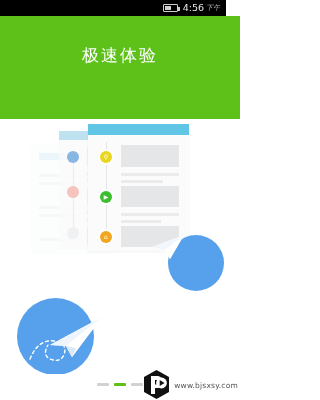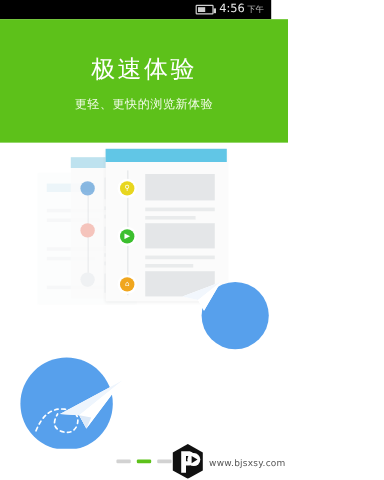--- a/index.html
+++ b/index.html
@@ -54,39 +54,40 @@
     color: #e8e8e8;
     font-size: 9.5px;
     line-height: 16px;
     letter-spacing: 0px;
   }
   #status-meridiem {
     color: #bdbdbd;
     font-size: 7px;
     line-height: 16px;
     margin-left: 2px;
+    font-style: italic;
   }
 
   
   #header {
     position: absolute;
     top: 16px; left: 0;
     width: 240px;
     height: 103px;
     background: #5dc11a;
     overflow: hidden;
   }
   #header-title {
     position: absolute;
     top: 28px;
     left: 0;
     width: 240px;
     text-align: center;
     color: #ffffff;
-    font-size: 20px;
+    font-size: 17px;
     letter-spacing: 2px;
     font-weight: normal;
   }
   #header-subtitle {
     position: absolute;
     top: 64px;
     left: 0;
     width: 240px;
     text-align: center;
     color: #f2fbe8;
@@ -277,21 +278,20 @@
 <div id="status-bar">
   <div class="battery">
     <div class="battery-fill"></div>
   </div>
   <span id="status-time">4:56</span>
   <span id="status-meridiem">下午</span>
 </div>
 
 <div id="header">
   <div id="header-title">极速体验</div>
-  <div id="header-subtitle">更轻、更快的浏览新体验</div>
 </div>
 
 <div id="stage">
 
   <div class="card" id="card-back">
     <div class="bar"></div>
     <div class="line" style="left:8px;  top:30px; width:56px;"></div>
     <div class="line" style="left:8px;  top:38px; width:44px;"></div>
     <div class="line" style="left:8px;  top:62px; width:58px;"></div>
     <div class="line" style="left:8px;  top:70px; width:40px;"></div>

